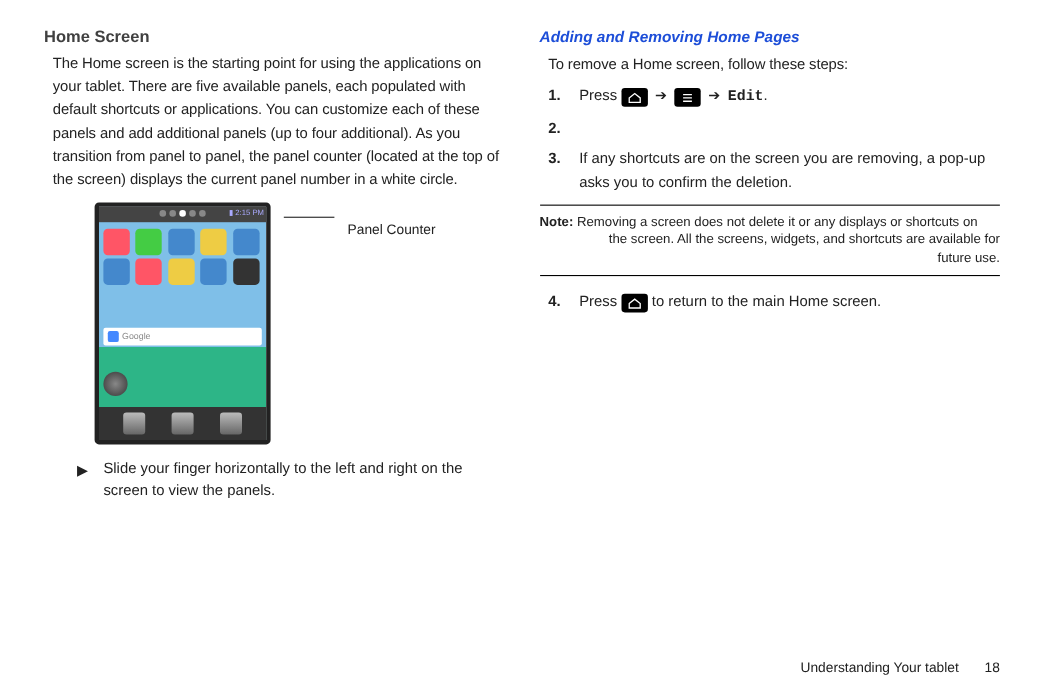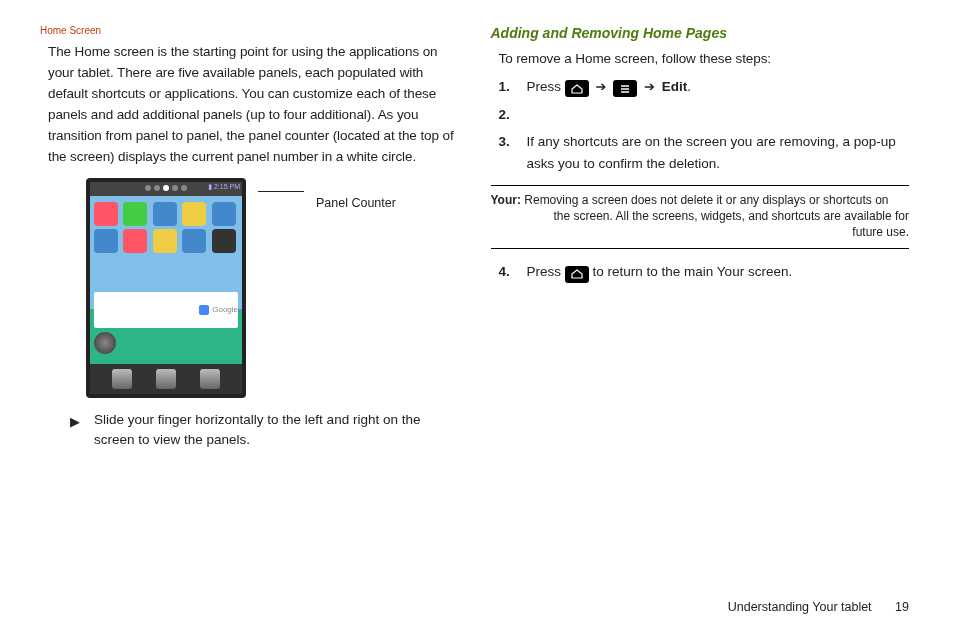--- a/index.html
+++ b/index.html
@@ -15,28 +15,28 @@
   }
   .columns {
     display: flex;
     gap: 32px;
   }
   .col {
     flex: 1;
     min-width: 0;
   }
   .section-title {
-    color: #c2410c;
-    font-weight: normal;
-    font-size: 10px;
+    color: #404040;
+    font-weight: bold;
+    font-size: 15px;
     margin-bottom: 6px;
     font-family: Arial, Helvetica, sans-serif;
   }
   .subsection-title {
-    color: #4d7c0f;
+    color: #1d4ed8;
     font-weight: bold;
     font-style: italic;
     font-size: 14px;
     margin-bottom: 8px;
   }
   .body-text {
     line-height: 1.55;
     margin-left: 8px;
     margin-bottom: 6px;
     letter-spacing: -0.1px;
@@ -88,29 +88,28 @@
     border-radius: 4px;
     background: #f56; 
   }
   .tablet-icon.g { background: #4c4; }
   .tablet-icon.b { background: #48c; }
   .tablet-icon.y { background: #ec4; }
   .tablet-icon.k { background: #333; }
   .tablet-search {
     position: absolute;
     left: 4px; right: 4px; top: 110px;
-    height: 36px;
+    height: 16px;
     background: #fff;
     border-radius: 2px;
     display: flex;
     align-items: center;
     font-size: 8px;
     color: #888;
     padding-left: 4px;
-    justify-content: flex-end;
   }
   .tablet-search .gicon {
     width:10px;height:10px;background:#48f;border-radius:2px;margin-right:3px;
   }
   .tablet-settings {
     position: absolute; left: 4px; top: 150px;
     width: 22px; height: 22px; border-radius: 50%;
     background: radial-gradient(#888,#333);
   }
   .tablet-dock {
@@ -198,21 +197,21 @@
     bottom: 22px;
     right: 45px;
     font-size: 12.5px;
     color: #222;
   }
   .footer .pagenum {
     margin-left: 20px;
   }
   .step-body { flex: 1; }
   .step-para { margin-bottom: 4px; }
-  .bold { font-weight: bold; }
+  .bold { font-weight: bold; font-family: Liberation Mono, monospace; }
 </style>
 </head>
 <body>
 
 <div class="columns">
 
   <div class="col">
     <div class="section-title">Home Screen</div>
     <div class="body-text">The Home screen is the starting point for using the applications on your tablet. There are five available panels, each populated with default shortcuts or applications. You can customize each of these panels and add additional panels (up to four additional). As you transition from panel to panel, the panel counter (located at the top of the screen) displays the current panel number in a white circle.</div>
 
@@ -290,37 +289,37 @@
         <span class="step-body">
         </span>
       </li>
       <li>
         <span class="num">3.</span>
         <span class="step-body">If any shortcuts are on the screen you are removing, a pop-up asks you to confirm the deletion.</span>
       </li>
     </ol>
 
     <div class="note-block">
-      <span class="note-label">Your:</span><span> Removing a screen does not delete it or any displays or shortcuts on</span>
+      <span class="note-label">Note:</span><span> Removing a screen does not delete it or any displays or shortcuts on</span>
       <span class="note-body-indent">the screen. All the screens, widgets, and shortcuts are available for future use.</span>
     </div>
 
     <ol class="steps">
       <li>
         <span class="num">4.</span>
         <span class="step-body">
           <span>Press </span>
           <span class="btn-icon">
             <svg width="12" height="10" viewBox="0 0 12 10">
                 <path d="M1 5 L6 1 L11 5 L11 9 L1 9 Z" fill="none" stroke="#fff" stroke-width="1.2"></path>
               </svg>
           </span>
-          <span> to return to the main Your screen.</span>
+          <span> to return to the main Home screen.</span>
         </span>
       </li>
     </ol>
   </div>
 </div>
 
 <div class="footer">
   <span>Understanding Your tablet</span>
-  <span class="pagenum">19</span>
+  <span class="pagenum">18</span>
 </div>
 
 </body></html>

